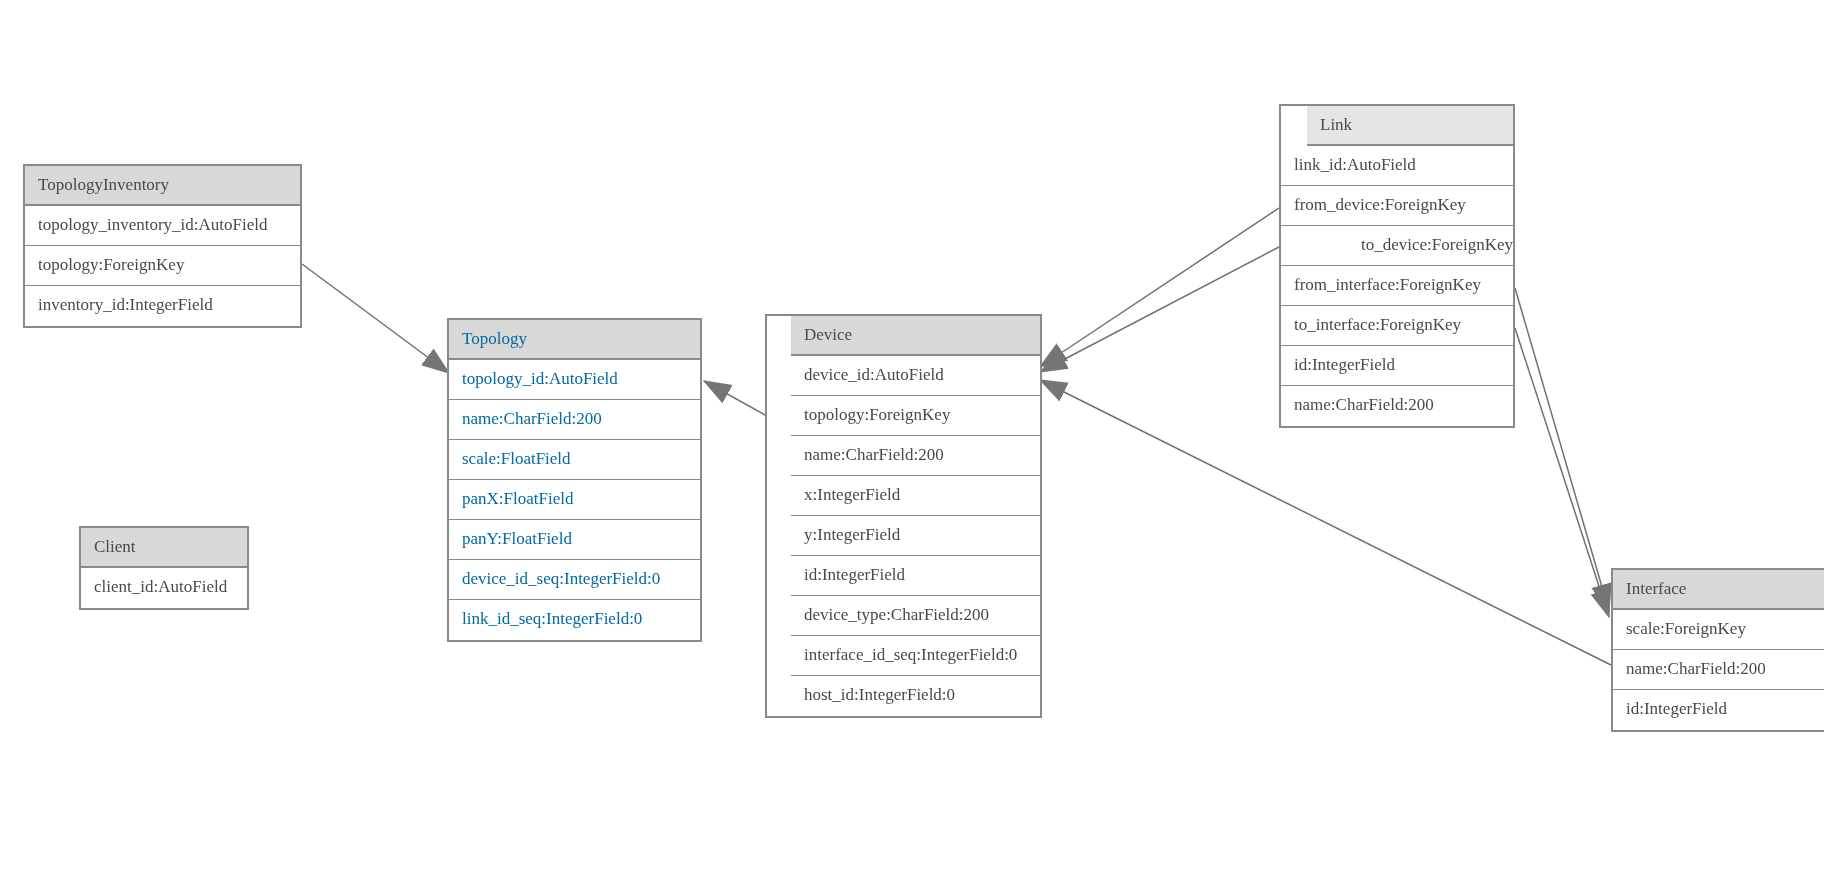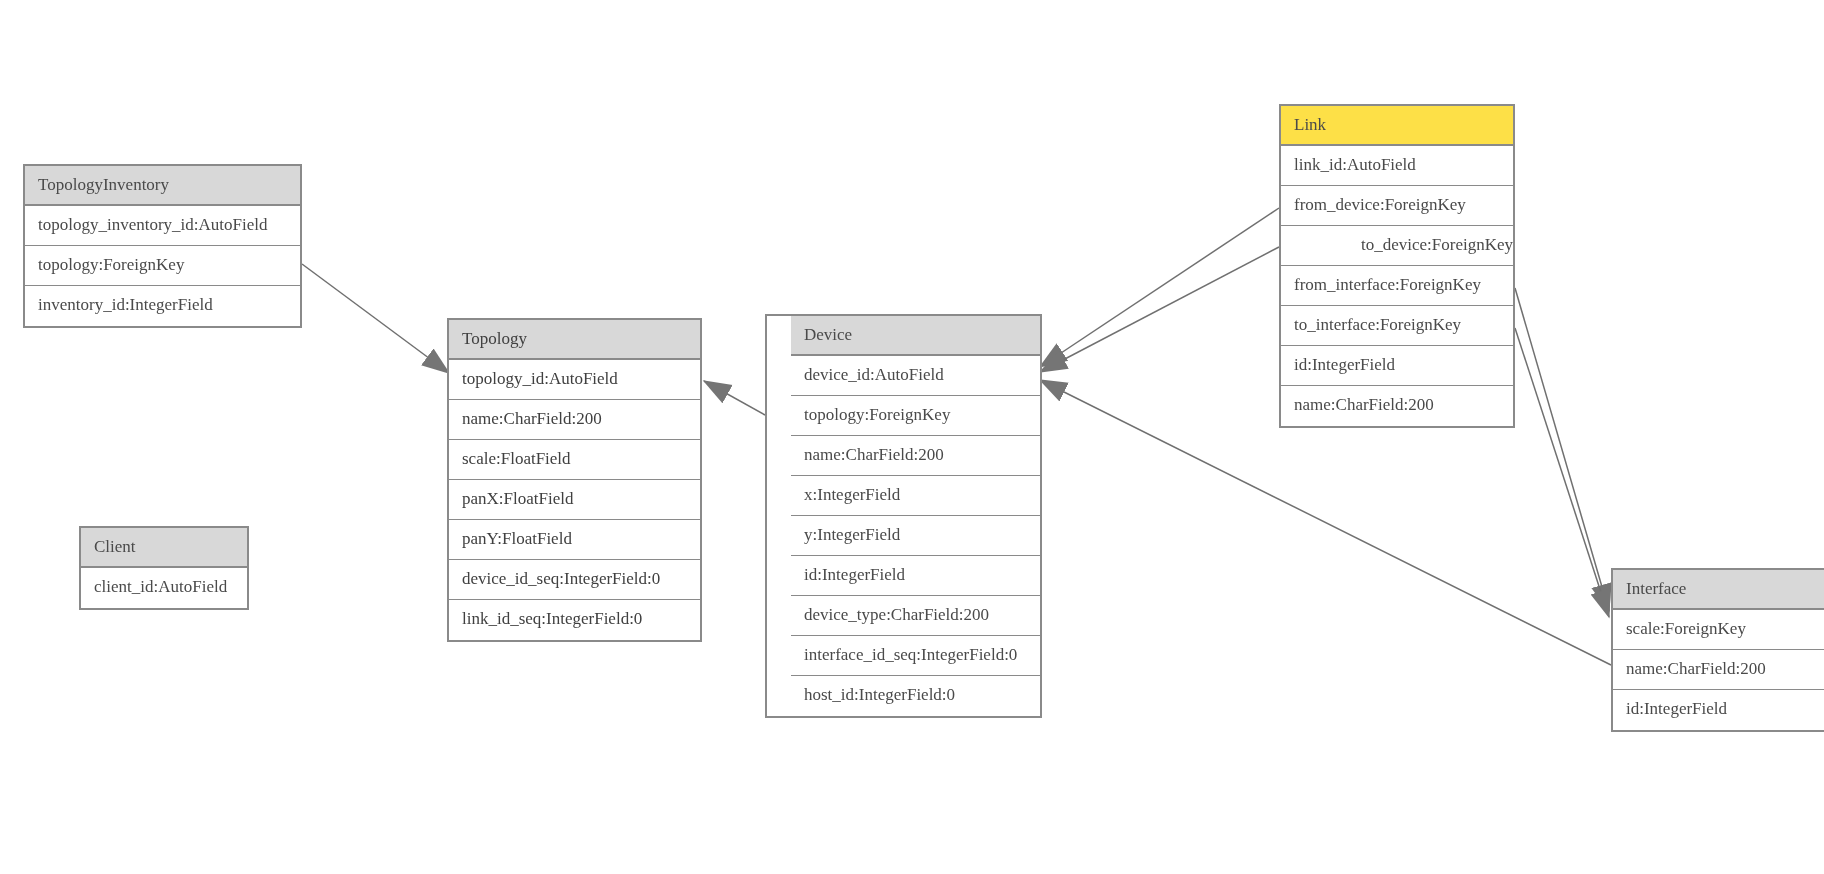--- a/index.html
+++ b/index.html
@@ -72,21 +72,21 @@
       <line x1="1515" y1="288" x2="1609" y2="611" stroke="#707070" stroke-width="1.5" marker-end="url(#arrowhead)"></line>
       <line x1="1515" y1="328" x2="1609" y2="617" stroke="#707070" stroke-width="1.5" marker-end="url(#arrowhead)"></line>
     </svg>
   <div id="tables">
       <div class="table" style="left: 23px; top: 164px; width: 279px; border-color: rgb(138, 138, 138); color: rgb(74, 74, 74);">
         <div class="thead" style="background: rgb(216, 216, 216); border-bottom-color: rgb(138, 138, 138);">TopologyInventory</div>
         <div class="trow" style="background: rgb(255, 255, 255); border-bottom-color: rgb(138, 138, 138);">topology_inventory_id:AutoField</div>
         <div class="trow" style="background: rgb(255, 255, 255); border-bottom-color: rgb(138, 138, 138);">topology:ForeignKey</div>
         <div class="trow" style="background: rgb(255, 255, 255); border-bottom-color: rgb(138, 138, 138);">inventory_id:IntegerField</div>
       </div>
-      <div class="table" style="left: 447px; top: 318px; width: 255px; border-color: rgb(138, 138, 138); color: #404040;">
+      <div class="table" style="left: 447px; top: 318px; width: 255px; border-color: rgb(138, 138, 138); color: #0369a1;">
         <div class="thead" style="background: rgb(216, 216, 216); border-bottom-color: rgb(138, 138, 138);">Topology</div>
         <div class="trow" style="background: rgb(255, 255, 255); border-bottom-color: rgb(138, 138, 138);">topology_id:AutoField</div>
         <div class="trow" style="background: rgb(255, 255, 255); border-bottom-color: rgb(138, 138, 138);">name:CharField:200</div>
         <div class="trow" style="background: rgb(255, 255, 255); border-bottom-color: rgb(138, 138, 138);">scale:FloatField</div>
         <div class="trow" style="background: rgb(255, 255, 255); border-bottom-color: rgb(138, 138, 138);">panX:FloatField</div>
         <div class="trow" style="background: rgb(255, 255, 255); border-bottom-color: rgb(138, 138, 138);">panY:FloatField</div>
         <div class="trow" style="background: rgb(255, 255, 255); border-bottom-color: rgb(138, 138, 138);">device_id_seq:IntegerField:0</div>
         <div class="trow" style="background: rgb(255, 255, 255); border-bottom-color: rgb(138, 138, 138);">link_id_seq:IntegerField:0</div>
       </div>
       <div class="table" style="left: 79px; top: 526px; width: 170px; border-color: rgb(138, 138, 138); color: rgb(74, 74, 74);">
@@ -99,21 +99,21 @@
         <div class="trow" style="background: rgb(255, 255, 255); border-bottom-color: rgb(138, 138, 138);">topology:ForeignKey</div>
         <div class="trow" style="background: rgb(255, 255, 255); border-bottom-color: rgb(138, 138, 138);">name:CharField:200</div>
         <div class="trow" style="background: rgb(255, 255, 255); border-bottom-color: rgb(138, 138, 138);">x:IntegerField</div>
         <div class="trow" style="background: rgb(255, 255, 255); border-bottom-color: rgb(138, 138, 138);">y:IntegerField</div>
         <div class="trow" style="background: rgb(255, 255, 255); border-bottom-color: rgb(138, 138, 138);">id:IntegerField</div>
         <div class="trow" style="background: rgb(255, 255, 255); border-bottom-color: rgb(138, 138, 138);">device_type:CharField:200</div>
         <div class="trow" style="background: rgb(255, 255, 255); border-bottom-color: rgb(138, 138, 138);">interface_id_seq:IntegerField:0</div>
         <div class="trow" style="background: rgb(255, 255, 255); border-bottom-color: rgb(138, 138, 138);">host_id:IntegerField:0</div>
       </div>
       <div class="table" style="left: 1279px; top: 104px; width: 236px; border-color: rgb(138, 138, 138); color: rgb(74, 74, 74);">
-        <div class="thead" style="background: #fde047; border-bottom-color: rgb(138, 138, 138);">Link</div>
+        <div class="thead" style="background: #e5e5e5; border-bottom-color: rgb(138, 138, 138); margin-left: 26px;">Link</div>
         <div class="trow" style="background: rgb(255, 255, 255); border-bottom-color: rgb(138, 138, 138);">link_id:AutoField</div>
         <div class="trow" style="background: rgb(255, 255, 255); border-bottom-color: rgb(138, 138, 138);">from_device:ForeignKey</div>
         <div class="trow" style="background: rgb(255, 255, 255); border-bottom-color: rgb(138, 138, 138); text-align: right;">to_device:ForeignKey</div>
         <div class="trow" style="background: rgb(255, 255, 255); border-bottom-color: rgb(138, 138, 138);">from_interface:ForeignKey</div>
         <div class="trow" style="background: rgb(255, 255, 255); border-bottom-color: rgb(138, 138, 138);">to_interface:ForeignKey</div>
         <div class="trow" style="background: rgb(255, 255, 255); border-bottom-color: rgb(138, 138, 138);">id:IntegerField</div>
         <div class="trow" style="background: rgb(255, 255, 255); border-bottom-color: rgb(138, 138, 138);">name:CharField:200</div>
       </div>
       <div class="table" style="left: 1611px; top: 568px; width: 222px; border-color: rgb(138, 138, 138); color: rgb(74, 74, 74);">
         <div class="thead" style="background: rgb(216, 216, 216); border-bottom-color: rgb(138, 138, 138);">Interface</div>

